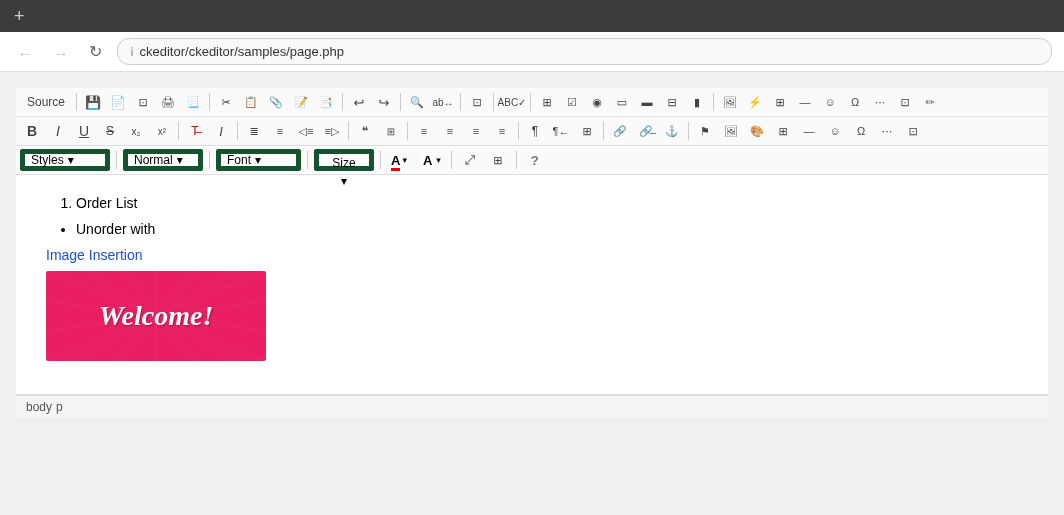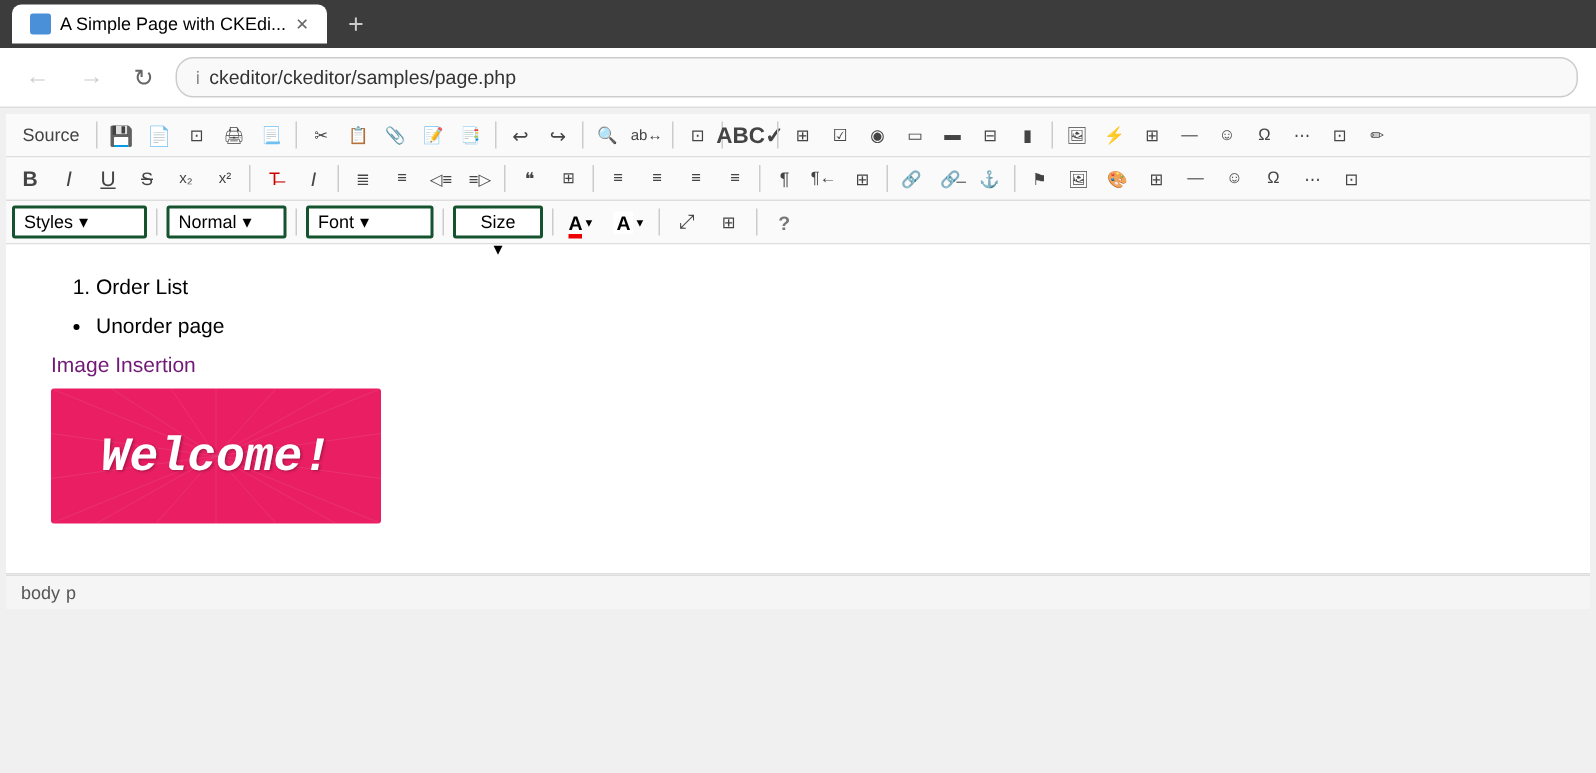--- a/index.html
+++ b/index.html
@@ -70,21 +70,21 @@
       display: flex;
       align-items: center;
       gap: 6px;
       background: #f9f9f9;
     }
     .address-icon { color: #888; font-size: 12px; }
 
     
     .ckeditor-wrapper {
       background: #fff;
-      margin: 4px;
+      margin: 16px;
     }
 
     
     .toolbar-row {
       display: flex;
       align-items: center;
       padding: 3px 4px;
       border-bottom: 1px solid #ddd;
       background: #fafafa;
       flex-wrap: wrap;
@@ -149,21 +149,21 @@
     
     .styles-toolbar {
       display: flex;
       align-items: center;
       padding: 3px 4px;
       border-bottom: 1px solid #ddd;
       background: #fafafa;
       gap: 4px;
     }
     .styles-select {
-      border: 2px solid #14532d;
+      border: 5px solid #14532d;
       border-radius: 2px;
       padding: 2px 6px;
       font-size: 12px;
       background: #fff;
       cursor: pointer;
       display: inline-flex;
       align-items: center;
       gap: 4px;
       height: 22px;
     }
@@ -205,41 +205,41 @@
     .editor-content ol {
       margin: 0 0 10px 30px;
       font-size: 14px;
     }
     .editor-content ul {
       margin: 0 0 10px 30px;
       font-size: 14px;
     }
     .editor-content li { margin-bottom: 4px; }
     .image-link {
-      color: #701a75;
+      color: #1d4ed8;
       text-decoration: none;
       font-size: 14px;
       display: block;
       margin-bottom: 8px;
     }
     .welcome-img {
       width: 220px;
       height: 90px;
       background: #e91e63;
       border-radius: 2px;
       display: flex;
       align-items: center;
       justify-content: center;
       position: relative;
       overflow: hidden;
     }
     .welcome-text {
       color: #fff;
-      font-family: Liberation Mono, monospace;
-      font-size: 32px;
+      font-family: Liberation Serif, serif;
+      font-size: 28px;
       font-style: italic;
       font-weight: bold;
       position: relative;
       z-index: 2;
       text-shadow: 1px 1px 2px rgba(0,0,0,0.3);
     }
     .welcome-rays {
       position: absolute;
       top: 0; left: 0; right: 0; bottom: 0;
       opacity: 0.3;
@@ -253,25 +253,20 @@
       color: #555;
       border-top: 1px solid #ddd;
       display: flex;
       gap: 4px;
     }
   </style>
 </head>
 <body>
 
 <div class="browser-titlebar">
-  <div class="browser-tab">
-    <span class="tab-favicon"></span>
-    <span>A Simple Page with CKEdi...</span>
-    <span class="tab-close">✕</span>
-  </div>
   <span class="new-tab-btn">+</span>
 </div>
 
 <div class="browser-addressbar">
   <span class="nav-btn disabled">←</span>
   <span class="nav-btn disabled">→</span>
   <span class="nav-btn">↻</span>
   <div class="address-bar">
     <span class="address-icon">ℹ</span>
     <span>ckeditor/ckeditor/samples/page.php</span>
@@ -298,21 +293,21 @@
     <button class="toolbar-btn" style="font-size:11px;">📑</button>
     <span class="toolbar-separator"></span>
     <button class="toolbar-btn">↩</button>
     <button class="toolbar-btn">↪</button>
     <span class="toolbar-separator"></span>
     <button class="toolbar-btn" style="font-size:11px;">🔍</button>
     <button class="toolbar-btn" style="font-size:10px;width:26px;">ab↔</button>
     <span class="toolbar-separator"></span>
     <button class="toolbar-btn" style="font-size:11px;">⊡</button>
     <span class="toolbar-separator"></span>
-    <button class="toolbar-btn" style="font-size:15px;width:28px;font-weight:bold;">ABC✓</button>
+    <button class="toolbar-btn" style="font-size:10px;width:28px;">ABC✓</button>
     <span class="toolbar-separator"></span>
 
     <button class="toolbar-btn" style="font-size:11px;">⊞</button>
     <button class="toolbar-btn" style="font-size:11px;">☑</button>
     <button class="toolbar-btn" style="font-size:11px;">◉</button>
     <button class="toolbar-btn" style="font-size:11px;">▭</button>
     <button class="toolbar-btn" style="font-size:11px;">▬</button>
     <button class="toolbar-btn" style="font-size:11px;">⊟</button>
     <button class="toolbar-btn" style="font-size:11px;">▮</button>
     <span class="toolbar-separator"></span>
@@ -408,21 +403,21 @@
     <button class="format-btn" style="font-size:11px;">⊞</button>
     <span class="styles-toolbar-separator"></span>
     <button class="format-btn" style="font-size:13px;font-weight:bold;color:#777;">?</button>
   </div>
 
   <div class="editor-content">
     <ol>
       <li>Order List</li>
     </ol>
     <ul>
-      <li>Unorder page</li>
+      <li>Unorder with</li>
     </ul>
     <a class="image-link" href="#">Image Insertion</a>
     <div class="welcome-img">
       <svg class="welcome-rays" viewBox="0 0 220 90" xmlns="http://www.w3.org/2000/svg">
         <g stroke="white" stroke-width="0.5" opacity="0.4">
           <line x1="110" y1="45" x2="0" y2="0"></line>
             <line x1="110" y1="45" x2="40" y2="0"></line>
           <line x1="110" y1="45" x2="80" y2="0"></line>
             <line x1="110" y1="45" x2="110" y2="0"></line>
           <line x1="110" y1="45" x2="150" y2="0"></line>

